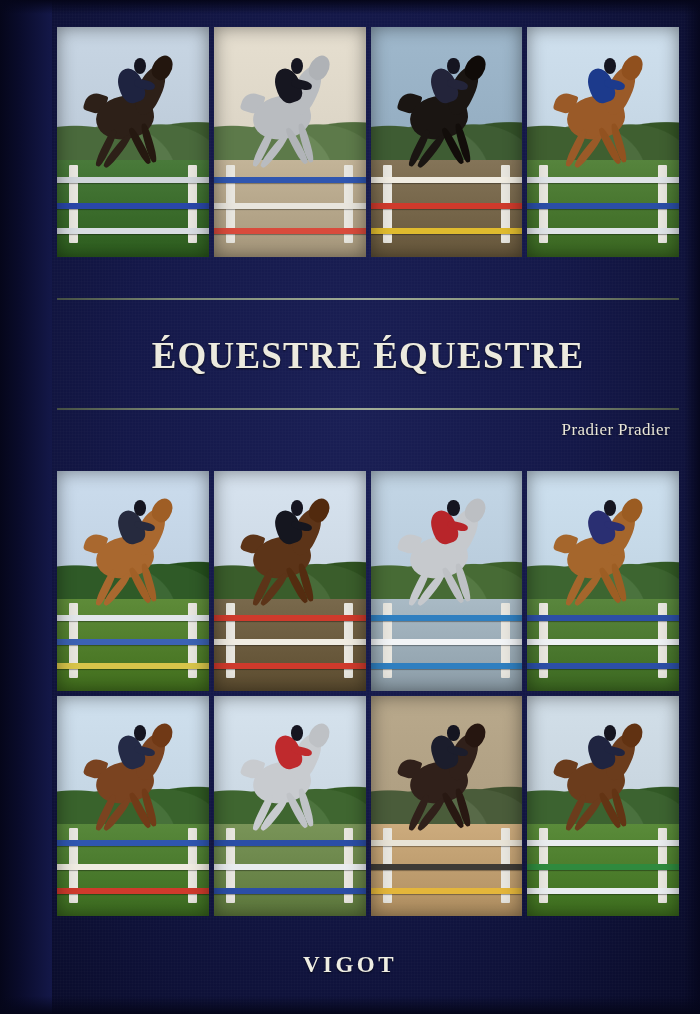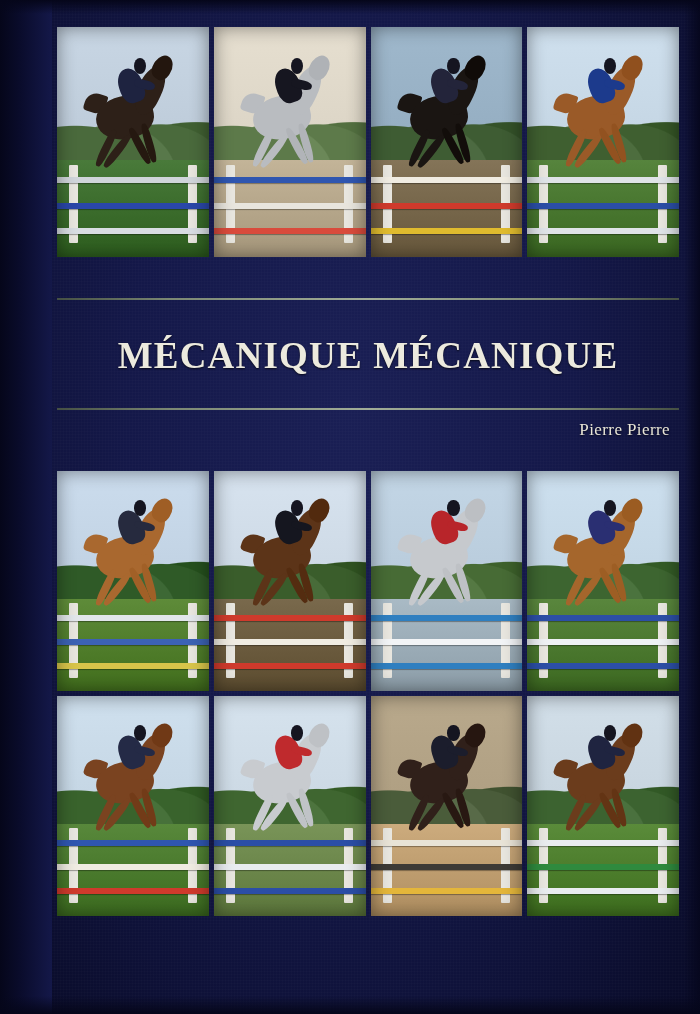--- a/index.html
+++ b/index.html
@@ -343,24 +343,24 @@
           <div class="r-head" style="background: rgb(21, 21, 32);"></div>
         </div>
         <div style="position: absolute; inset: 0px; box-shadow: rgba(0, 0, 0, 0.45) 0px 0px 18px inset;"></div>
       </div>
     </div>
 
   <div class="rule" id="rule-top"></div>
   <div class="rule" id="rule-bottom"></div>
 
   <div class="title-area">
-    <div class="title-line">MÉCANIQUE MÉCANIQUE</div>
+    <div class="title-line">ÉQUESTRE ÉQUESTRE</div>
   </div>
 
-  <div class="author">Pierre Pierre</div>
+  <div class="author">Pradier Pradier</div>
 
   <div class="grid-bottom">
       <div class="photo" title="Chestnut horse jumping a multicoloured rail fence in sunlight">
         <div class="sky" style="background: linear-gradient(rgb(203, 220, 237) 0%, rgb(191, 208, 225) 100%);"></div>
         <div class="trees" style="background: radial-gradient(at 12% 90%, rgb(47, 90, 39) 0px, rgb(47, 90, 39) 42%, rgba(0, 0, 0, 0) 43%), radial-gradient(at 38% 100%, rgb(61, 104, 53) 0px, rgb(61, 104, 53) 46%, rgba(0, 0, 0, 0) 47%), radial-gradient(at 68% 92%, rgb(47, 90, 39) 0px, rgb(47, 90, 39) 44%, rgba(0, 0, 0, 0) 45%), radial-gradient(at 92% 100%, rgb(37, 80, 29) 0px, rgb(37, 80, 29) 48%, rgba(0, 0, 0, 0) 49%);"></div>
         <div class="ground" style="background: linear-gradient(rgb(94, 139, 57) 0%, rgb(66, 111, 29) 100%);"></div>
         <div class="post" style="left: 8%; bottom: 6%; height: 34%; background: rgb(232, 230, 223);"></div>
         <div class="post" style="right: 8%; bottom: 6%; height: 34%; background: rgb(232, 230, 223);"></div>
         <div class="rail" style="background: rgb(216, 197, 74); bottom: 10%; box-shadow: rgba(0, 0, 0, 0.35) 0px 1px 1px;"></div>
         <div class="rail" style="background: rgb(60, 98, 180); bottom: 21%; box-shadow: rgba(0, 0, 0, 0.35) 0px 1px 1px;"></div>
@@ -543,14 +543,15 @@
           <div class="h-leg" style="background: rgb(99, 52, 20); left: 58%; top: 60%; transform: rotate(-28deg);"></div>
           <div class="h-leg" style="background: rgb(99, 52, 20); left: 68%; top: 58%; transform: rotate(-16deg);"></div>
           <div class="r-body" style="background: rgb(31, 36, 64);"></div>
           <div class="r-arm" style="background: rgb(31, 36, 64);"></div>
           <div class="r-head" style="background: rgb(21, 21, 32);"></div>
         </div>
         <div style="position: absolute; inset: 0px; box-shadow: rgba(0, 0, 0, 0.45) 0px 0px 18px inset;"></div>
       </div>
     </div>
 
+  <div class="publisher">VIGOT</div>
 
 </div>
 
 </body></html>

